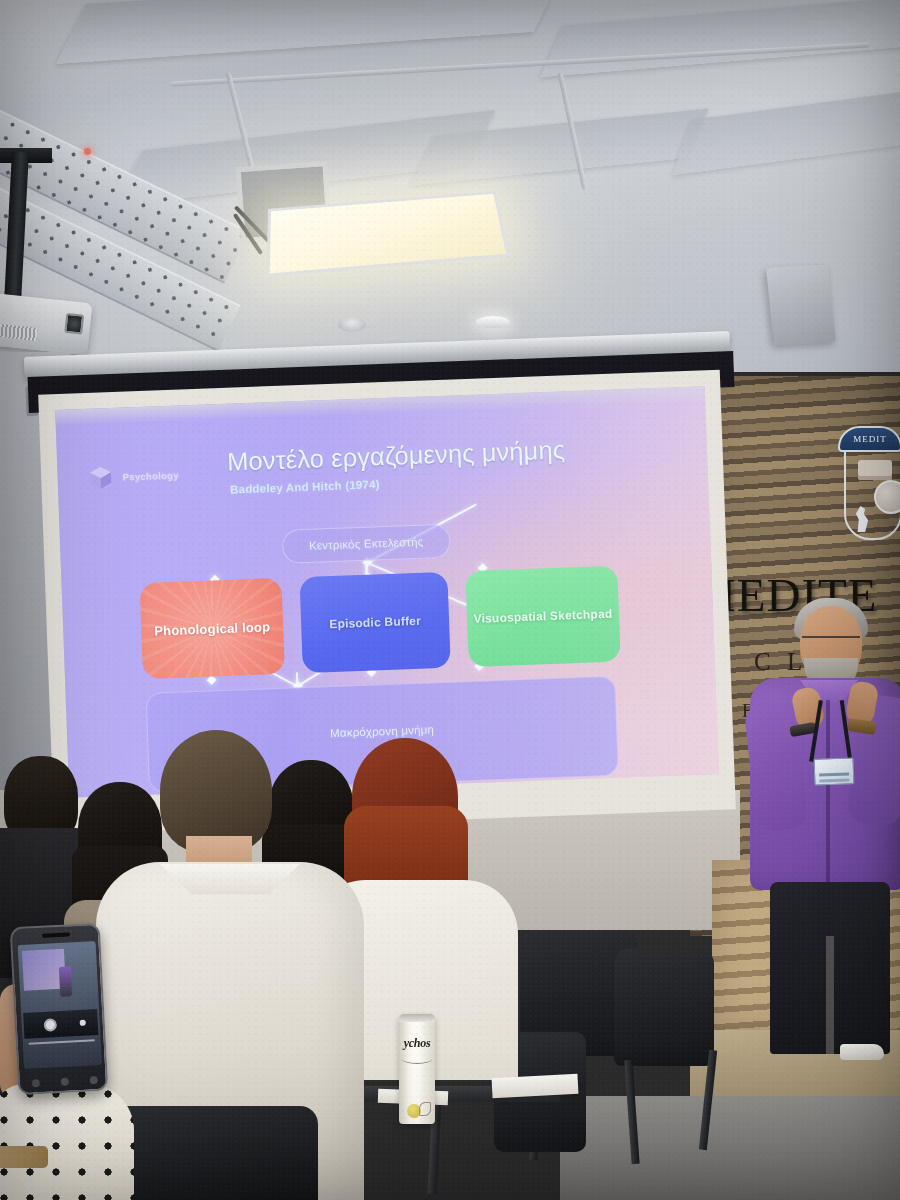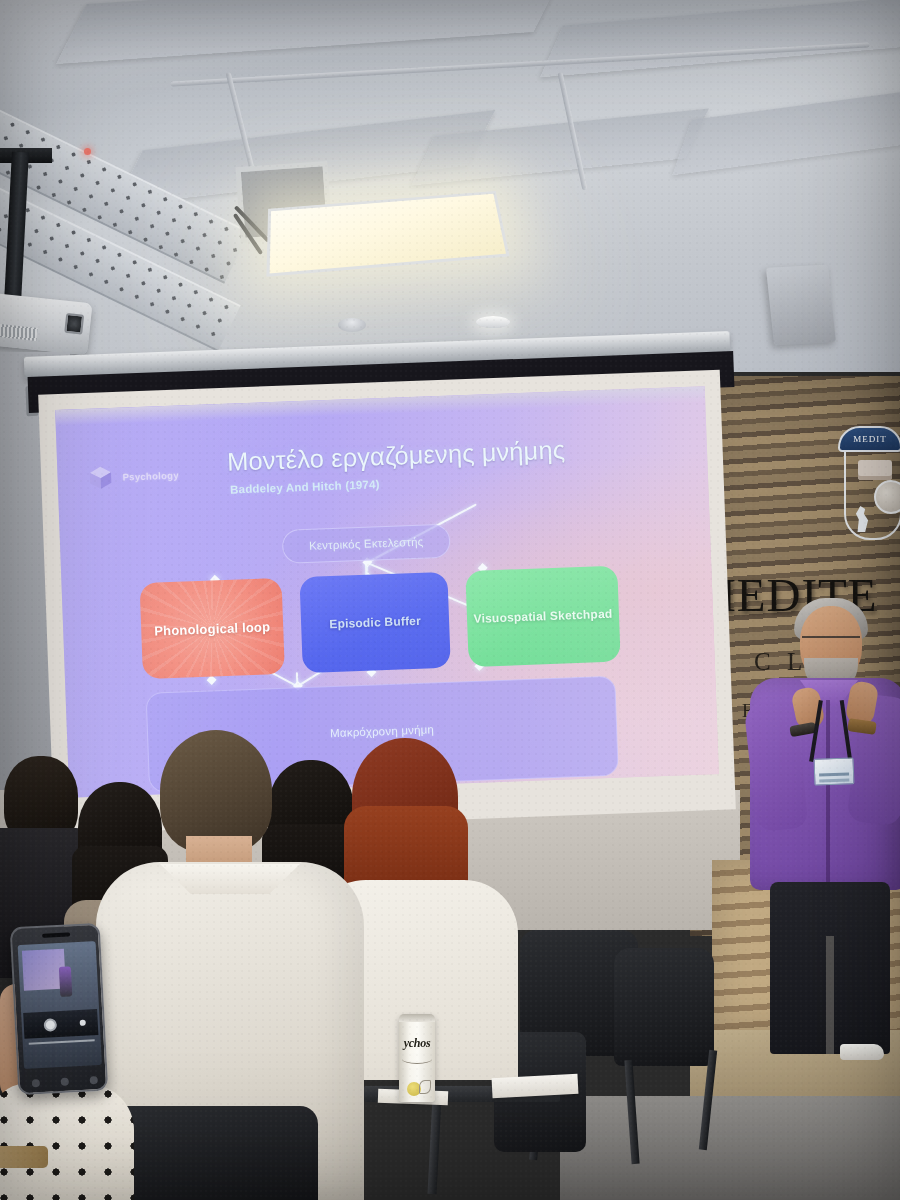--- a/index.html
+++ b/index.html
@@ -519,21 +519,21 @@
   .papers {
     position:absolute; left: 492px; top: 1076px; width: 86px; height: 20px;
     background: linear-gradient(180deg,#f7f5f0,#ddd9d1); transform: rotate(-3deg);
     box-shadow: 0 2px 3px rgba(0,0,0,.2);
   }
   .papers2 {
     position:absolute; left: 378px; top: 1090px; width: 70px; height: 14px;
     background: linear-gradient(180deg,#f4f2ec,#dedad1); transform: rotate(2deg);
   }
   .can {
-    position: absolute; left: 399px; top: 1014px; width: 36px; height: 88px;
+    position: absolute; left: 399px; top: 1014px; width: 36px; height: 110px;
     background: linear-gradient(90deg,#cfcbc0,#f8f6ef 30%,#fcfbf6 52%,#d9d5ca 100%);
     border-radius: 5px 5px 4px 4px;
     box-shadow: 0 3px 6px rgba(0,0,0,.25);
   }
   .can-top {
     position:absolute; left:0; top:0; width: 36px; height: 8px;
     background: linear-gradient(180deg,#b9b5ab,#e7e4dc); border-radius: 5px 5px 0 0;
   }
   .can-label {
     position:absolute; left: 2px; top: 22px; width: 32px; text-align:center;

